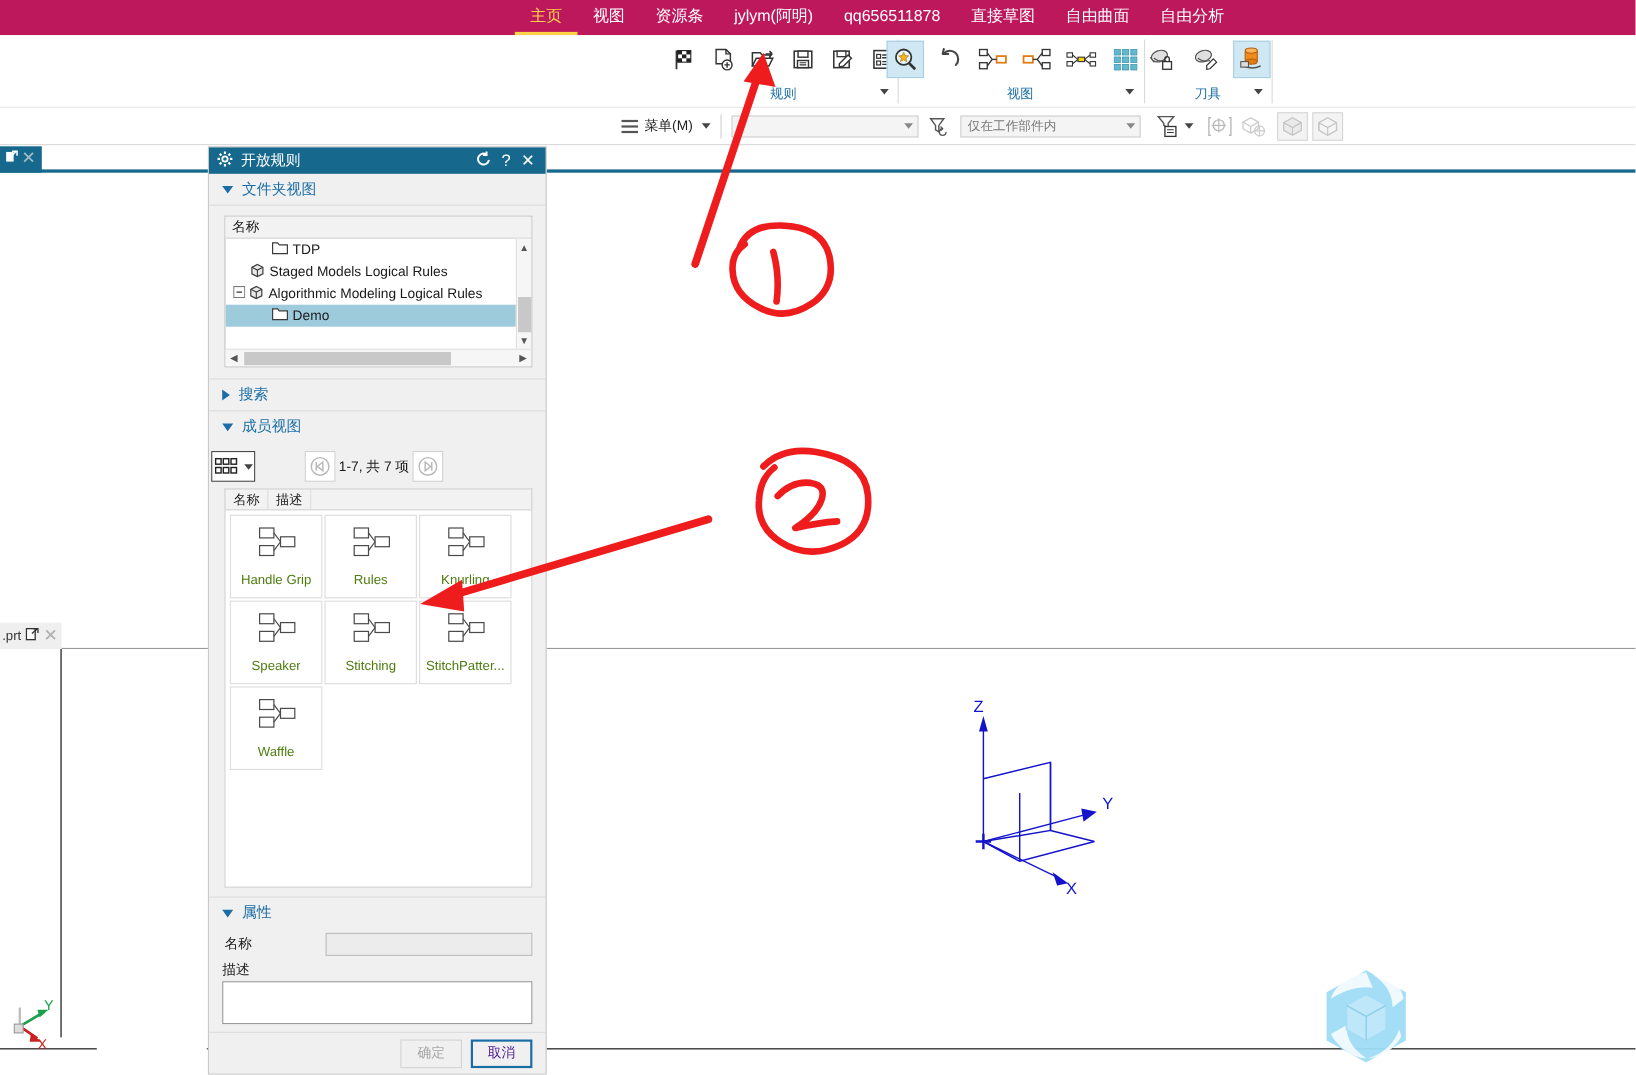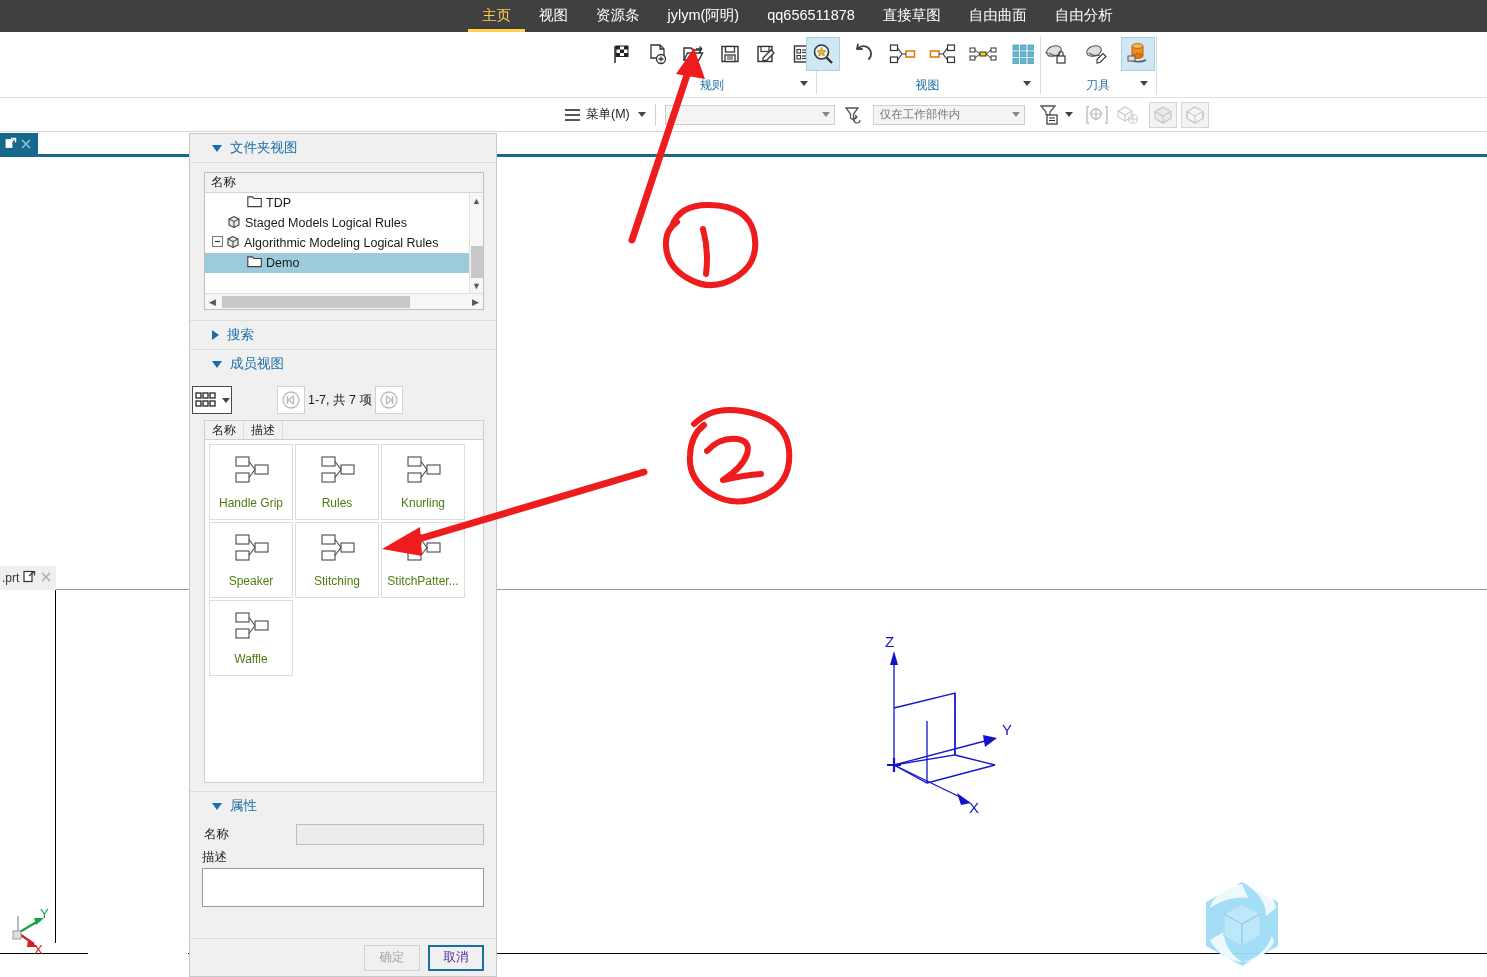--- a/index.html
+++ b/index.html
@@ -8,21 +8,21 @@
     width: 1487px; height: 977px;
     overflow: hidden;
     font-family: "Liberation Sans", "DejaVu Sans", sans-serif;
     background: #ffffff;
   }
   #app { position: relative; width: 1487px; height: 977px; }
 
   
   .ribbon-tabs {
     position: absolute; left: 0; top: 0; width: 1487px; height: 32px;
-    background: #404040;
+    background: #be185d;
     display: flex; align-items: center;
   }
   .ribbon-tabs .tab {
     color: #ffffff; font-size: 14.5px;
     padding: 0 14px; height: 32px; line-height: 30px;
     white-space: nowrap; cursor: default;
   }
   .ribbon-tabs .tab.first { margin-left: 468px; }
   .ribbon-tabs .tab.active {
     color: #ffd24a;
@@ -123,21 +123,21 @@
     height: 24px; background: #16688c; color: #fff;
     display: flex; align-items: center; padding: 0 6px 0 7px;
     font-size: 13.5px; flex: none;
   }
   .dlg-title .t { flex: 1; margin-left: 7px; }
   .dlg-title .ctl { width: 20px; text-align: center; font-size: 15px; cursor: default; }
   .dlg-scroll { flex: 1; overflow: hidden; }
 
   .sect-head {
     display: flex; align-items: center; gap: 8px;
-    padding: 5px 0 5px 22px; font-size: 13.5px; color: #1b6ea5;
+    padding: 5px 0 5px 12px; font-size: 13.5px; color: #1b6ea5;
     border-bottom: 1px solid #dcdcdc;
   }
   .tri-down { width: 0; height: 0; border-left: 5px solid transparent; border-right: 5px solid transparent; border-top: 7px solid #1b6ea5; }
   .tri-right { width: 0; height: 0; border-top: 5px solid transparent; border-bottom: 5px solid transparent; border-left: 7px solid #1b6ea5; }
 
   .tree-box {
     margin: 9px 12px 10px 14px; background: #fff; border: 1px solid #bfbfbf;
     height: 138px; display: flex; flex-direction: column;
   }
   .tree-hdr {
@@ -410,21 +410,21 @@
       <span class="txt"></span>
       <span class="cv"></span>
     </div>
     <div class="tb-ico" style="margin-left:6px;">
       <svg width="22" height="20" viewBox="0 0 22 20">
         <path d="M3 3 h12 l-4.5 6 v6 l-3 -2 v-4 z" fill="none" stroke="#555" stroke-width="1.3"></path>
         <path d="M14 12 a3 3 0 1 0 3 3" fill="none" stroke="#555" stroke-width="1.2"></path>
         <path d="M12 10 l2 2 l-2 2" fill="none" stroke="#555" stroke-width="1.2"></path>
       </svg>
     </div>
-    <div class="tb-combo" style="width:152px; margin-left:6px;">
+    <div class="tb-combo" style="width:164px; margin-left:6px;">
       <span class="txt">仅在工作部件内</span>
       <span class="cv"></span>
     </div>
     <div class="tb-ico" style="margin-left:12px;">
       <svg width="22" height="22" viewBox="0 0 22 22">
         <path d="M2 2 h14 l-5 6 v4 l-4 -2 v-2 z" fill="none" stroke="#555" stroke-width="1.3"></path>
         <rect x="8" y="11" width="10" height="9" fill="#fff" stroke="#333" stroke-width="1.2"></rect>
         <line x1="10" y1="14" x2="16" y2="14" stroke="#333" stroke-width="1"></line>
         <line x1="10" y1="16.5" x2="16" y2="16.5" stroke="#333" stroke-width="1"></line>
       </svg>
@@ -541,20 +541,40 @@
       </g>
       <g>
         <path d="M46 26 L64 36 V58 L46 68 L28 58 V36 Z" fill="#bfe7fa" stroke="#a6dcf5" stroke-width="1.4"></path>
         <path d="M28 36 L46 46 L64 36 M46 46 V68" fill="none" stroke="#8fcfe9" stroke-width="1.4"></path>
       </g>
     </svg>
   </div>
 
   <div class="dialog">
 
+    <div class="dlg-title">
+      <span>
+        <svg width="15" height="15" viewBox="0 0 16 16">
+          <circle cx="8" cy="8" r="2.6" fill="none" stroke="#fff" stroke-width="1.7"></circle>
+          <g stroke="#fff" stroke-width="2.1">
+            <path d="M8 .8 v2.4 M8 12.8 v2.4 M.8 8 h2.4 M12.8 8 h2.4"></path>
+            <path d="M2.9 2.9 l1.7 1.7 M11.4 11.4 l1.7 1.7 M13.1 2.9 l-1.7 1.7 M4.6 11.4 l-1.7 1.7"></path>
+          </g>
+        </svg>
+      </span>
+      <span class="t">开放规则</span>
+      <span class="ctl">
+        <svg width="14" height="14" viewBox="0 0 14 14">
+            <path d="M11.5 8.5 A5 5 0 1 1 9 3.2" fill="none" stroke="#fff" stroke-width="1.8"></path>
+            <path d="M9.3 .8 L9.3 4 L6 4" fill="none" stroke="#fff" stroke-width="1.8"></path>
+          </svg>
+      </span>
+      <span class="ctl">?</span>
+      <span class="ctl">✕</span>
+    </div>
 
     <div class="dlg-scroll">
 
       <div class="sect-head">
         <span class="tri-down"></span>
         <span>文件夹视图</span>
       </div>
 
       <div class="tree-box">
         <div class="tree-hdr">名称</div>

